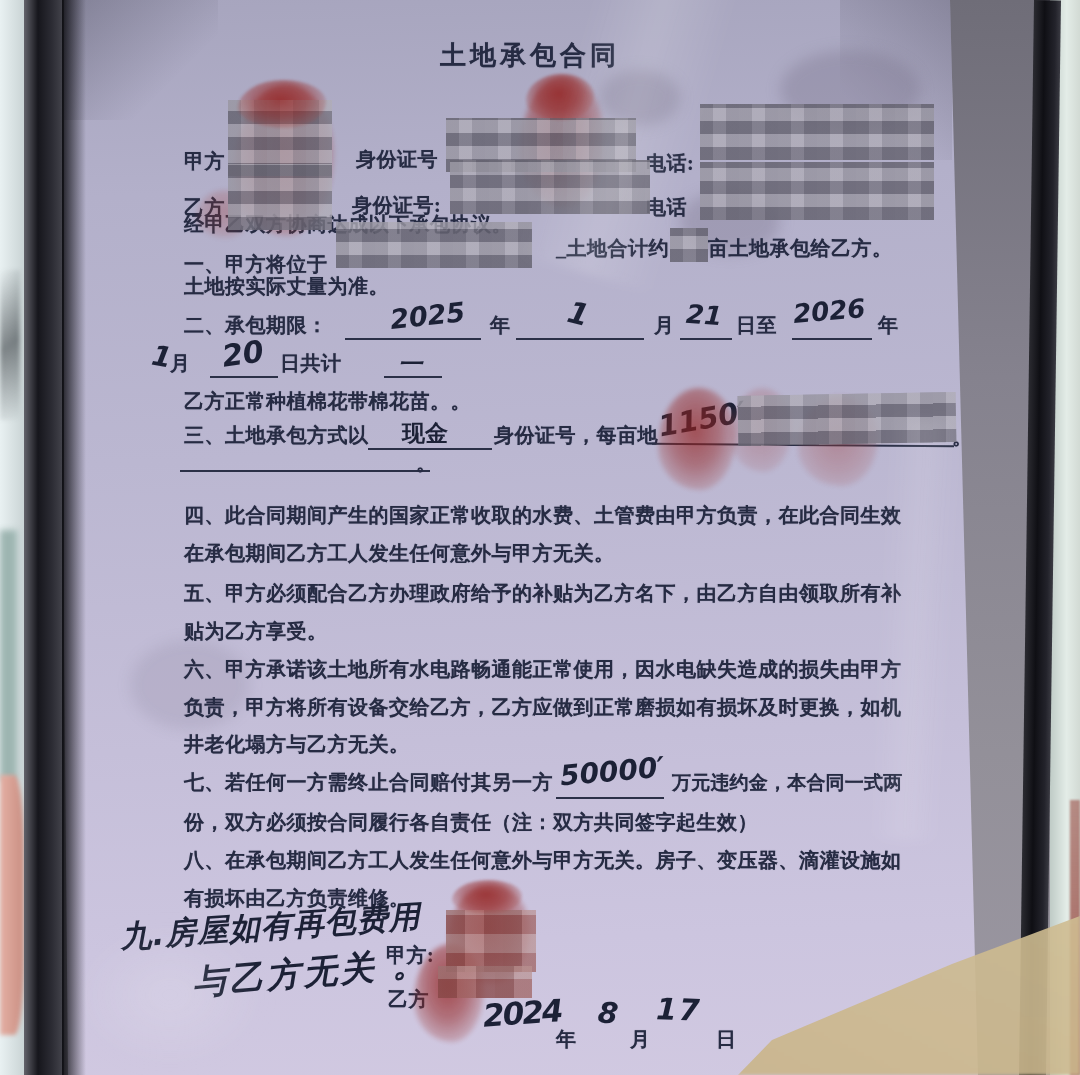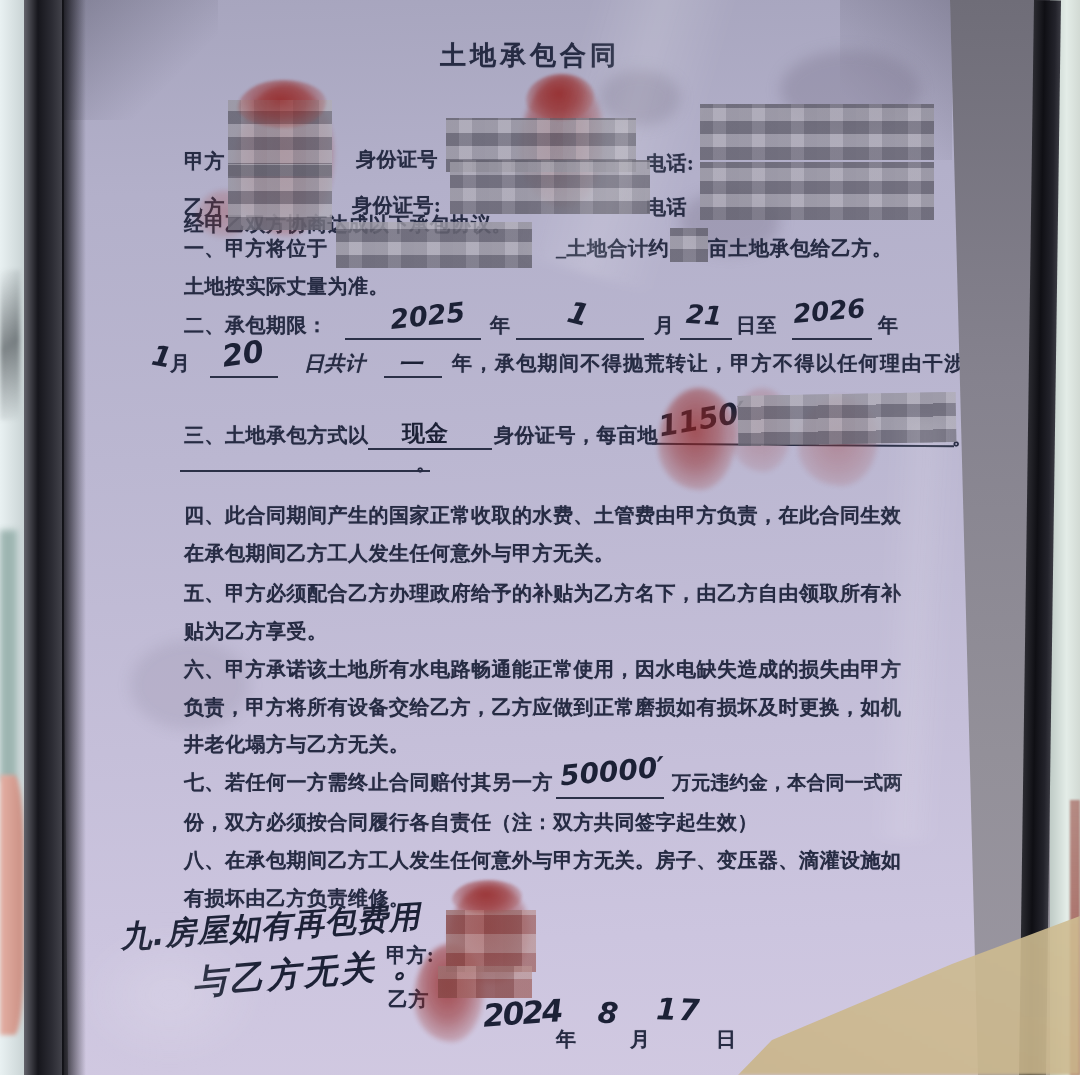--- a/index.html
+++ b/index.html
@@ -104,21 +104,21 @@
     <div class="mz" style="left:700px;top:162px;width:234px;height:58px;"></div>
 
     <div class="fp" style="left:234px;top:84px;width:100px;height:152px;"></div>
     <div class="fp fp-top" style="left:238px;top:80px;width:88px;height:48px;"></div>
     <div class="fp fp-light" style="left:196px;top:190px;width:56px;height:48px;"></div>
     <div class="fp" style="left:520px;top:76px;width:84px;height:132px;"></div>
     <div class="fp fp-top" style="left:526px;top:74px;width:68px;height:46px;"></div>
 
     <span class="pt" style="left:184px;top:211px;">经甲乙双方协商达成以下承包协议。</span>
 
-    <span class="pt" style="left:184px;top:235px;">一、甲方将位于</span>
+    <span class="pt" style="left:184px;top:251px;">一、甲方将位于</span>
     <div class="mz" style="left:336px;top:222px;width:196px;height:46px;"></div>
     <span class="pt" style="left:556px;top:235px;">_土地合计约</span>
     <div class="mz" style="left:670px;top:228px;width:38px;height:34px;"></div>
     <span class="pt" style="left:708px;top:235px;">亩土地承包给乙方。</span>
     <span class="pt" style="left:184px;top:273px;">土地按实际丈量为准。</span>
 
     <span class="pt" style="left:184px;top:312px;">二、承包期限：</span>
     <div class="ul" style="left:345px;top:338px;width:136px;"></div>
     <span class="hw" style="left:390px;top:300px;font-size:27px;transform:rotate(-6deg);">2025</span>
     <span class="pt" style="left:490px;top:312px;">年</span>
@@ -129,25 +129,25 @@
     <span class="hw" style="left:686px;top:300px;font-size:26px;transform:rotate(4deg);">21</span>
     <span class="pt" style="left:736px;top:312px;">日至</span>
     <div class="ul" style="left:792px;top:338px;width:80px;"></div>
     <span class="hw" style="left:793px;top:296px;font-size:26px;transform:rotate(-5deg);">2026</span>
     <span class="pt" style="left:878px;top:312px;">年</span>
 
     <span class="hw" style="left:152px;top:340px;font-size:28px;transform:rotate(10deg);">1</span>
     <span class="pt" style="left:170px;top:350px;">月</span>
     <div class="ul" style="left:210px;top:376px;width:68px;"></div>
     <span class="hw" style="left:222px;top:336px;font-size:30px;transform:rotate(-8deg);">20</span>
-    <span class="pt" style="left:304px;top:350px;font-style:italic;">日共计</span>
+    <span class="pt" style="left:280px;top:350px;">日共计</span>
     <div class="ul" style="left:384px;top:376px;width:58px;"></div>
     <span class="hw" style="left:398px;top:348px;font-size:24px;">一</span>
-    <span class="pt" style="left:452px;top:350px;letter-spacing:1.4px;">年，承包期间不得抛荒转让，甲方不得以任何理由干涉</span>
-
+
+    <span class="pt" style="left:184px;top:388px;">乙方正常种植棉花带棉花苗。。</span>
 
     <span class="pt" style="left:184px;top:422px;">三、土地承包方式以</span>
     <div class="ul" style="left:368px;top:448px;width:124px;"></div>
     <span class="hw" style="left:402px;top:418px;font-size:23px;font-style:normal;">现金</span>
     <span class="pt" style="left:494px;top:422px;">身份证号，每亩地</span>
     <span class="hw" style="left:658px;top:402px;font-size:29px;transform:rotate(-10deg);">1150′</span>
     <div class="ul" style="left:652px;top:444px;width:302px;transform:rotate(0.5deg);"></div>
     <span class="pt" style="left:952px;top:424px;">。</span>
 
     <div class="ul" style="left:180px;top:470px;width:250px;"></div>

